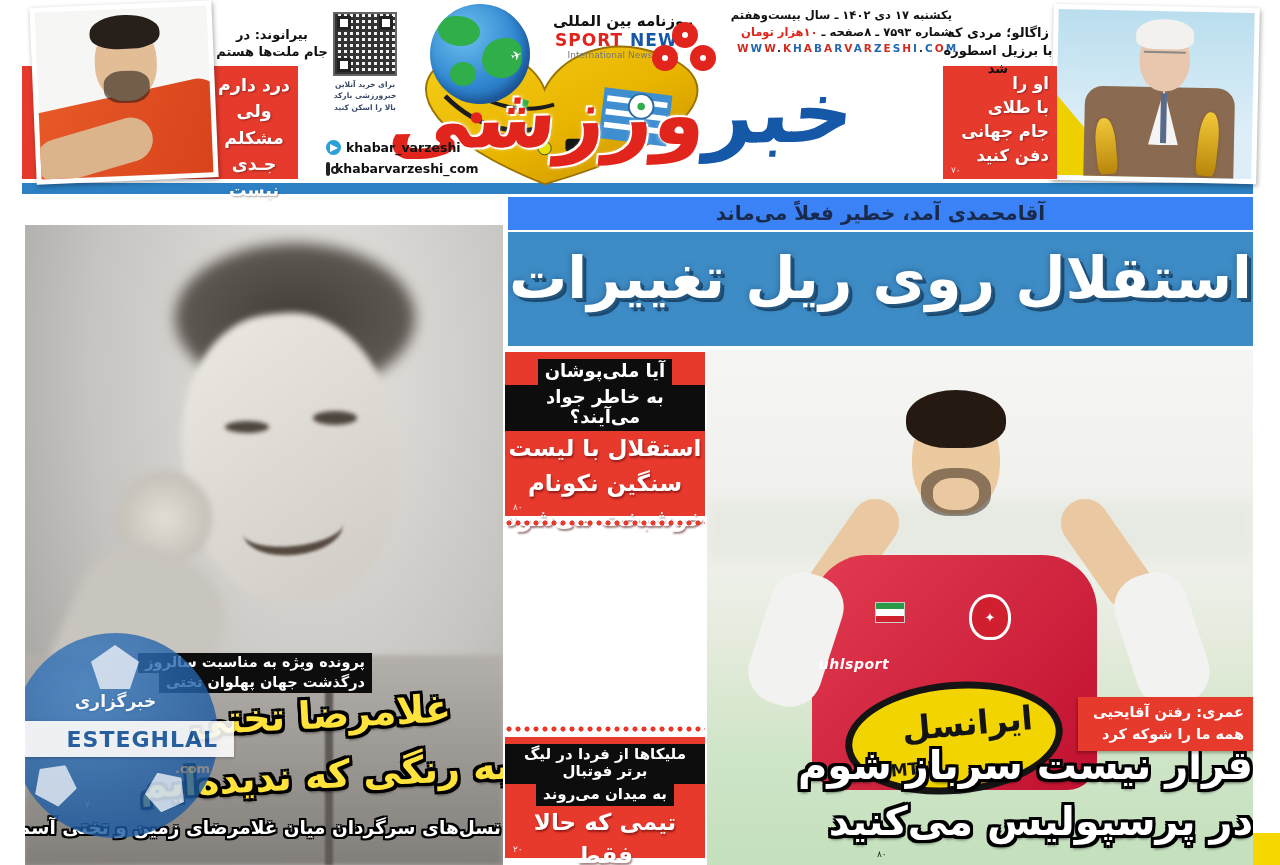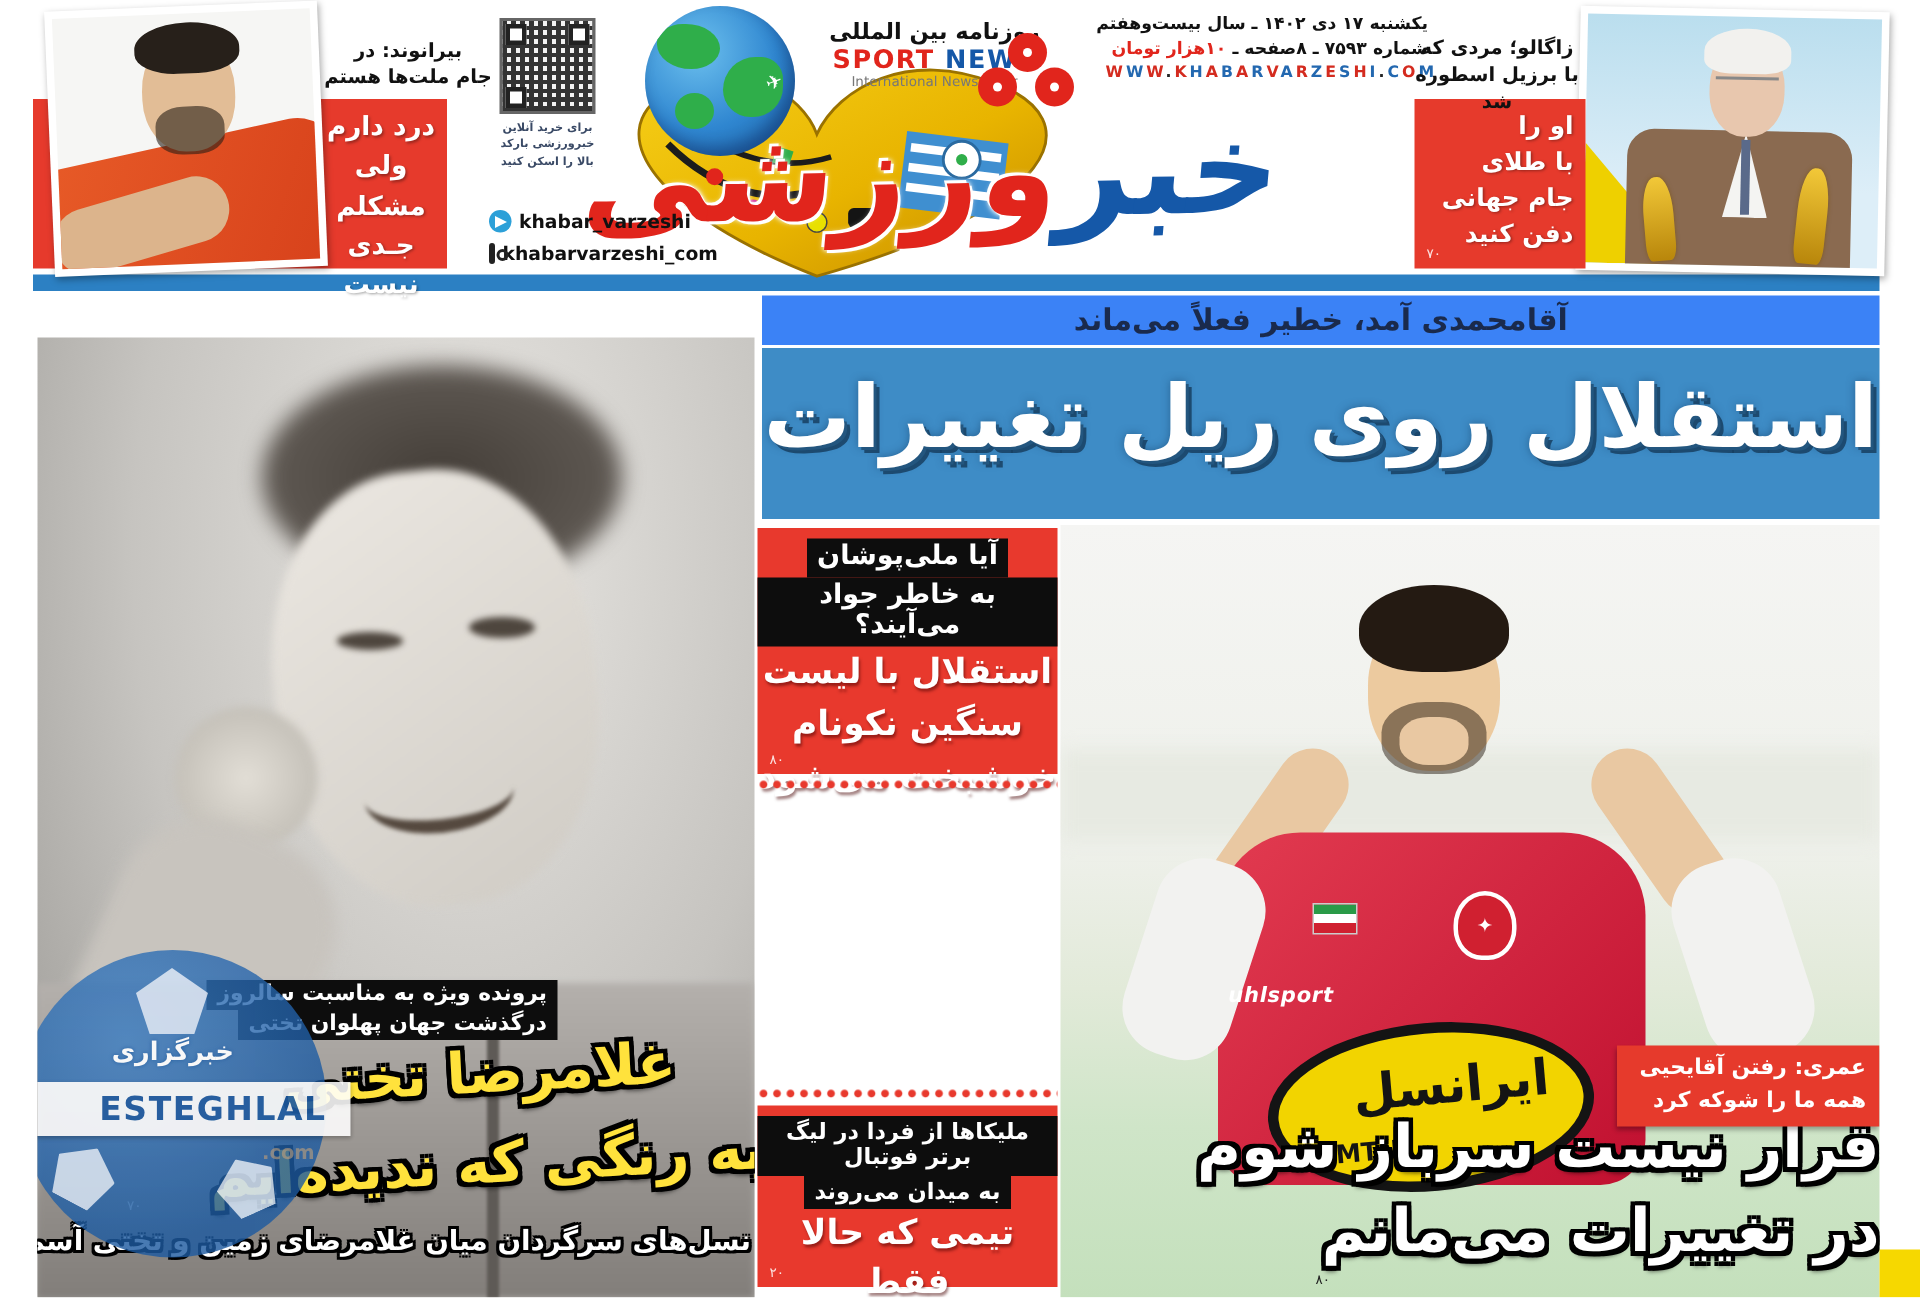--- a/index.html
+++ b/index.html
@@ -368,18 +368,18 @@
     <div class="p-oval">
       <div class="fa rtl">ایرانسل</div>
       <div class="mtn" style="direction:ltr;">MTN</div>
     </div>
 
     <div class="pers-kicker">
       <div>عمری: رفتن آقایحیی</div>
       <div>همه ما را شوکه کرد</div>
     </div>
     <div class="pers-h stroke3" style="top:392px;">قرار نیست سرباز شوم</div>
-    <div class="pers-h stroke3" style="top:448px;">در تغییرات می‌مانم</div>
+    <div class="pers-h stroke3" style="top:448px;">در پرسپولیس می‌کنید</div>
     <span class="pref" style="left:170px;bottom:6px;color:#222;">۸۰</span>
   </div>
 
   <div class="abs corner-yellow"></div>
 </div>
 
 </body></html>

